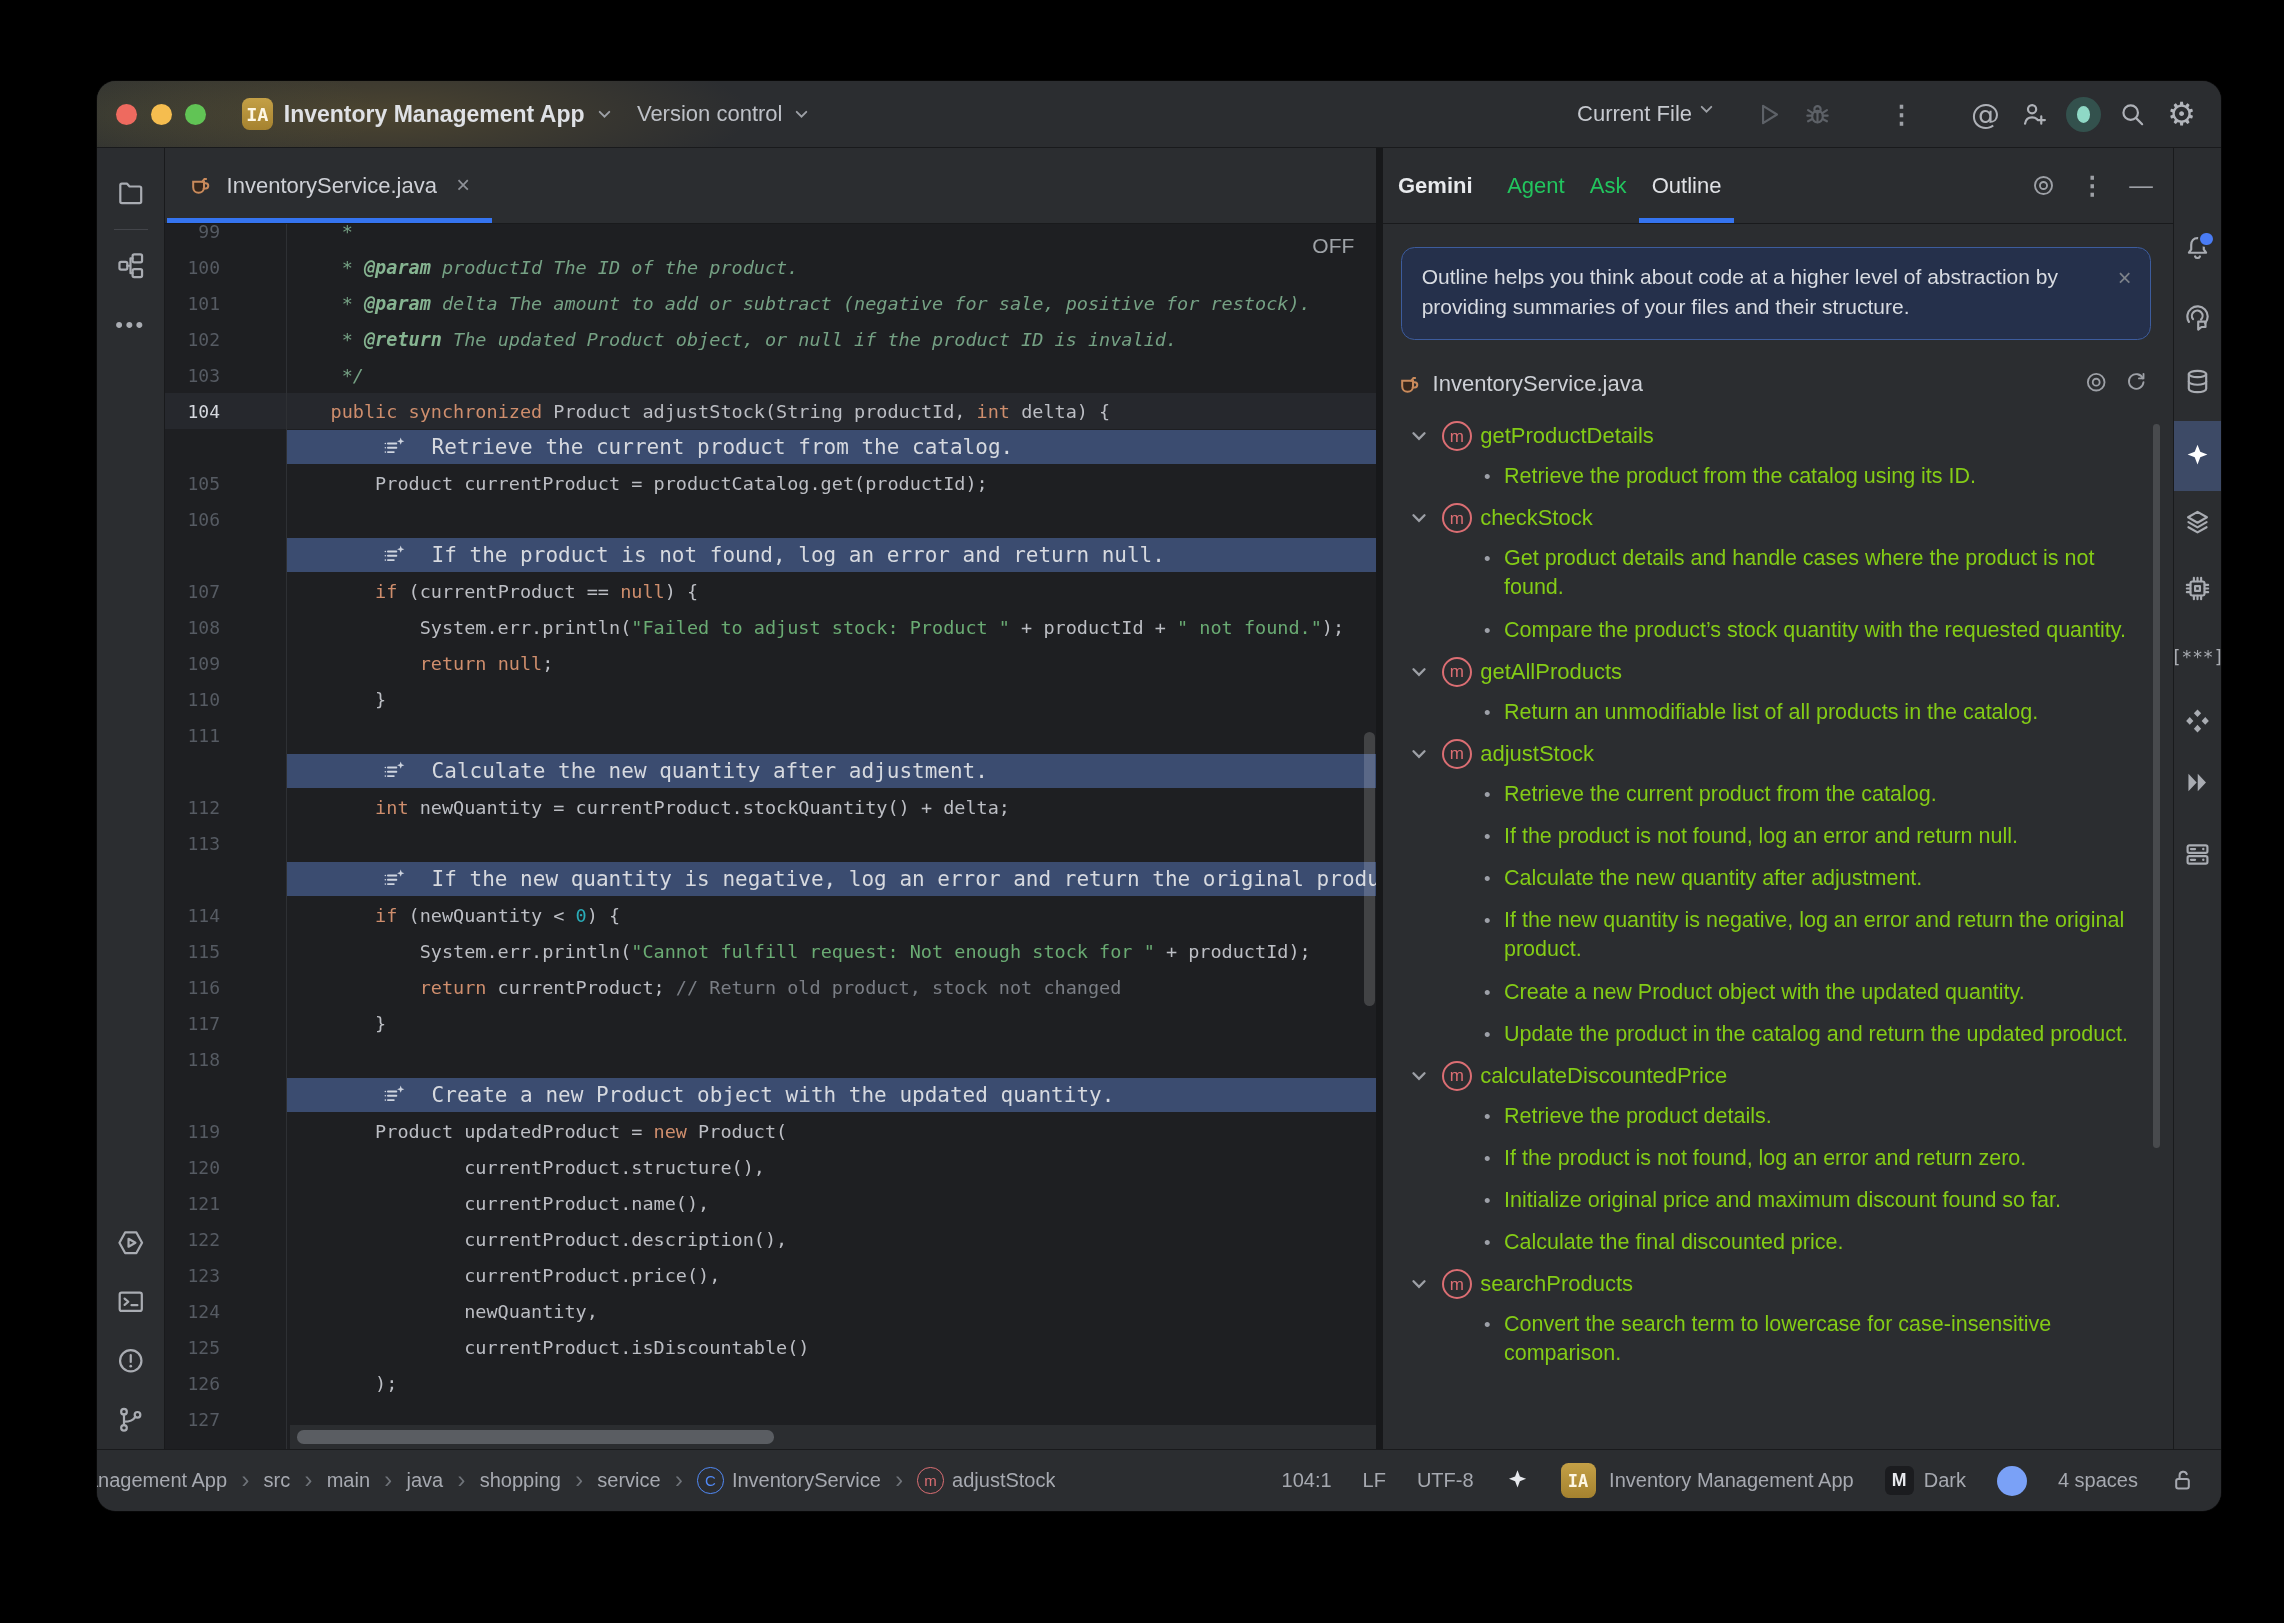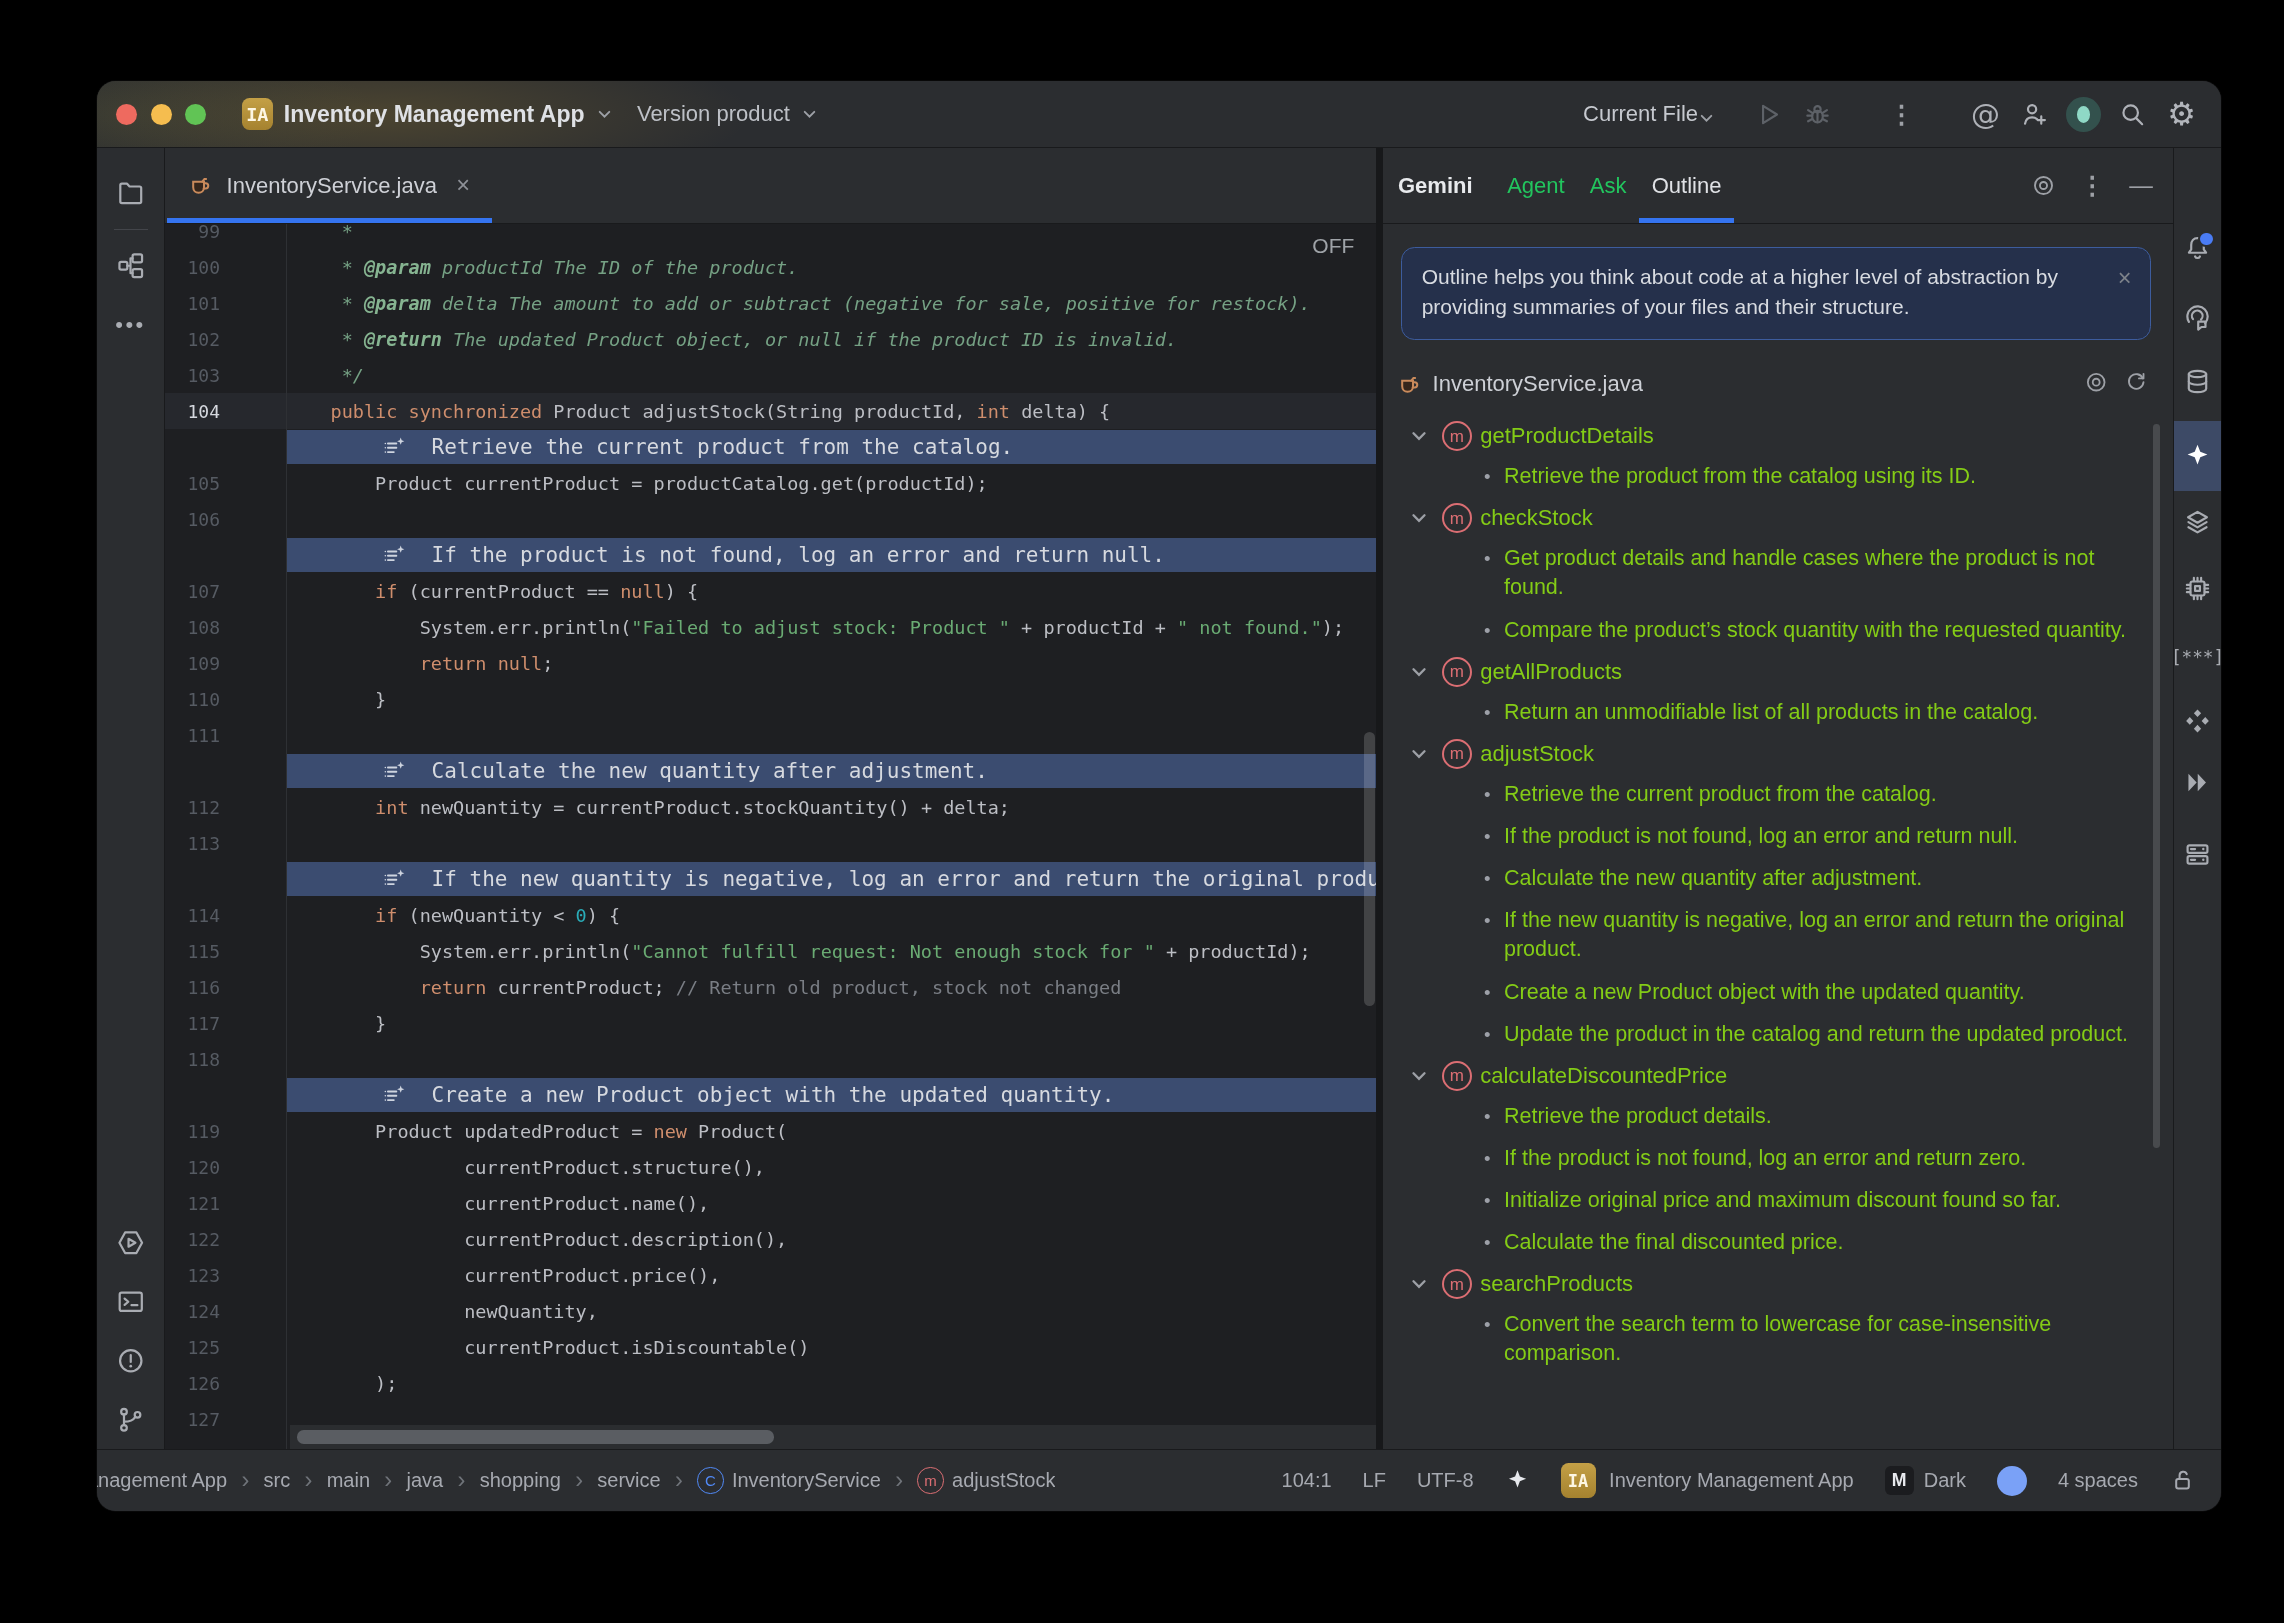--- a/index.html
+++ b/index.html
@@ -21,21 +21,21 @@
   .tl.r{background:#ee6a5f}.tl.y{background:#f5bd4f}.tl.g{background:#61c455}
   .ia-badge{display:inline-flex;align-items:center;justify-content:center;width:31px;height:32px;
     border-radius:7.6px;background:linear-gradient(180deg,#c4a046,#a5822f);
     color:#fdf6e3;font-family:"DejaVu Sans Mono",monospace;font-weight:bold;font-size:18.5px;}
   .tb-group{display:flex;align-items:center;gap:11px;margin-left:24.4px;cursor:default;}
   .tb-title{font-size:23px;font-weight:600;color:#dfe1e5;}
   .tb-vcs{font-size:22px;color:#bdc0c6;}
   .chev{color:#9da0a6;display:inline-flex;}
   .chev svg{width:17px;height:17px;}
   .tb-right{position:absolute;right:15px;top:0;height:66px;display:flex;align-items:center;gap:0;}
-  .runcfg{display:flex;align-items:flex-end;gap:0;font-size:22px;color:#c6c9cf;margin-right:29px;}
+  .runcfg{display:flex;align-items:flex-start;gap:6px;font-size:22px;color:#c6c9cf;margin-right:29px;}
   .tbicon{width:49px;height:49px;display:flex;align-items:center;justify-content:center;color:#aeb1b7;}
   .tbicon svg{width:29px;height:29px;}
   .tbicon.dim{color:#5d6167;}
   .tbicon.gap{margin-right:35px;}
   .at-glyph{font-size:29px;color:#aeb1b7;font-family:"DejaVu Sans",sans-serif;}
   .avatar{width:35px;height:35px;border-radius:50%;background:#33514d;position:relative;
     display:flex;align-items:center;justify-content:center;}
   .avatar .core{width:13.5px;height:17px;border-radius:50%;background:#8fd9c6;}
   .avatar .notch{position:absolute;right:-1.7px;bottom:-1.7px;width:0;height:0;
     border-left:10px solid transparent;border-bottom:10px solid #2b2d30;}
@@ -172,21 +172,21 @@
       <div class="tb-group">
         <span class="ia-badge">IA</span>
         <span class="tb-title">Inventory Management App</span>
         <span class="chev">
             <svg viewBox="0 0 16 16" fill="none" stroke="currentColor" stroke-width="1.8" stroke-linecap="round">
               <path d="M3.5 5.5l4.5 4.5 4.5-4.5"></path>
             </svg>
           </span>
       </div>
       <div class="tb-group">
-        <span class="tb-vcs">Version product</span>
+        <span class="tb-vcs">Version control</span>
         <span class="chev">
             <svg viewBox="0 0 16 16" fill="none" stroke="currentColor" stroke-width="1.8" stroke-linecap="round">
               <path d="M3.5 5.5l4.5 4.5 4.5-4.5"></path>
             </svg>
           </span>
       </div>
       <div class="tb-right">
         <span class="runcfg">
           <span>Current File</span>
           <span class="chev">

